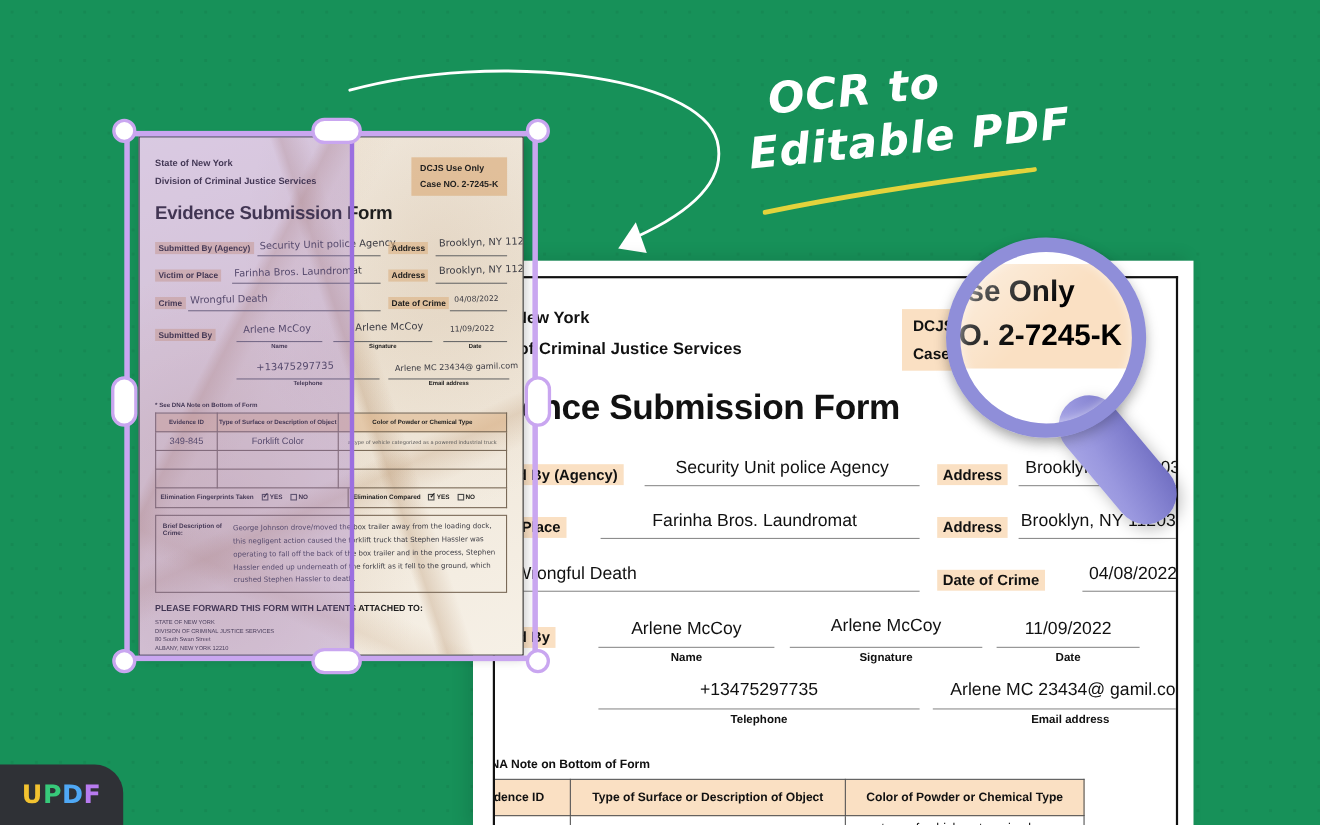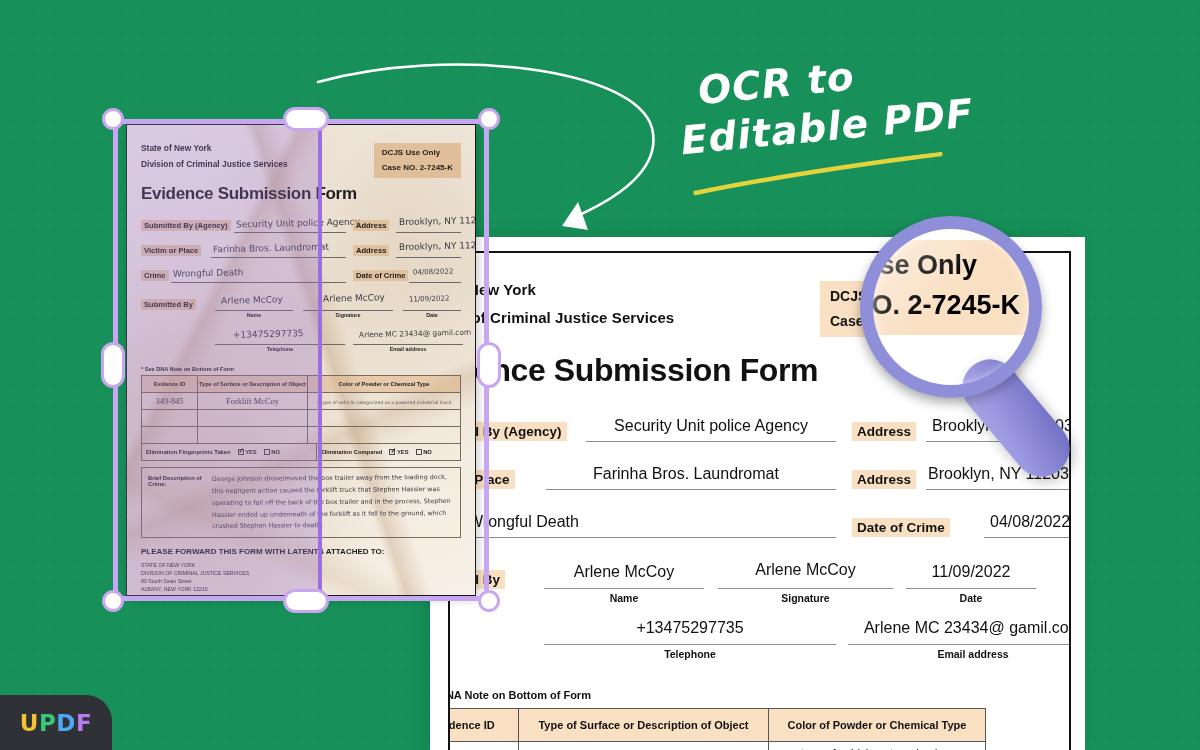--- a/index.html
+++ b/index.html
@@ -154,21 +154,21 @@
   }
   .ssub { position: absolute; font-size: 5.4px; font-weight: bold; text-align:center; }
 
   #s-note { font-size: 5.6px; font-weight: bold; margin-top: 9px; }
   #s-table { width: 100%; border-collapse: collapse; margin-top: 3px; table-layout: fixed; }
   #s-table th {
     border: 1px solid #7a6a58; background: rgba(221,178,131,0.5);
     font-size: 5.6px; padding: 5px 1px; font-weight: bold;
   }
   #s-table td { border: 1px solid #7a6a58; height: 17px; font-size: 8px; text-align:center; }
-  #s-table td .hw { font-family: Liberation Serif, serif; color: #3a3a42; font-size: 8.4px; }
+  #s-table td .hw { font-family: Liberation Sans, sans-serif; color: #3a3a42; font-size: 8.4px; }
   #s-table td .hw-sm { font-family: "DejaVu Sans", sans-serif; color: #555; font-size: 4.6px; }
   #s-elim { display:flex; border:1px solid #7a6a58; border-top:none; font-size: 5.8px; font-weight:bold; }
   #s-elim > div { padding: 5px 4px; display:flex; align-items:center; gap: 7px;}
   #s-elim .c1 { width: 55%; border-right: 1px solid #7a6a58; }
   .cbx { display:inline-block; width:6px; height:6px; border:1px solid #4a4a4a; vertical-align:-1px; }
   .cbx.on { position: relative; }
   .cbx.on:after { content:"✓"; position:absolute; left:0; top:-3px; font-size:7px; }
   #s-desc { border:1px solid #7a6a58; margin-top: 6px; padding: 5px 6px; display:flex; gap:6px;}
   #s-desc .lab { font-size: 5.8px; font-weight: bold; width: 58px; flex: none; padding-top:2px;}
   #s-desc .body {
@@ -417,21 +417,21 @@
 
       <table id="s-table">
         <tbody>
             <tr>
           <th style="width:56px;">Evidence ID</th>
           <th style="width:110px;">Type of Surface or Description of Object</th>
           <th>Color of Powder or Chemical Type</th>
         </tr>
         <tr>
           <td><span class="hw">349-845</span></td>
-          <td><span class="hw">Forklift McCoy</span></td>
+          <td><span class="hw">Forklift Color</span></td>
           <td><span class="hw-sm">a type of vehicle categorized as a powered industrial truck</span></td>
         </tr>
         <tr>
               <td></td>
               <td></td>
               <td></td>
             </tr>
         <tr>
               <td></td>
               <td></td>

